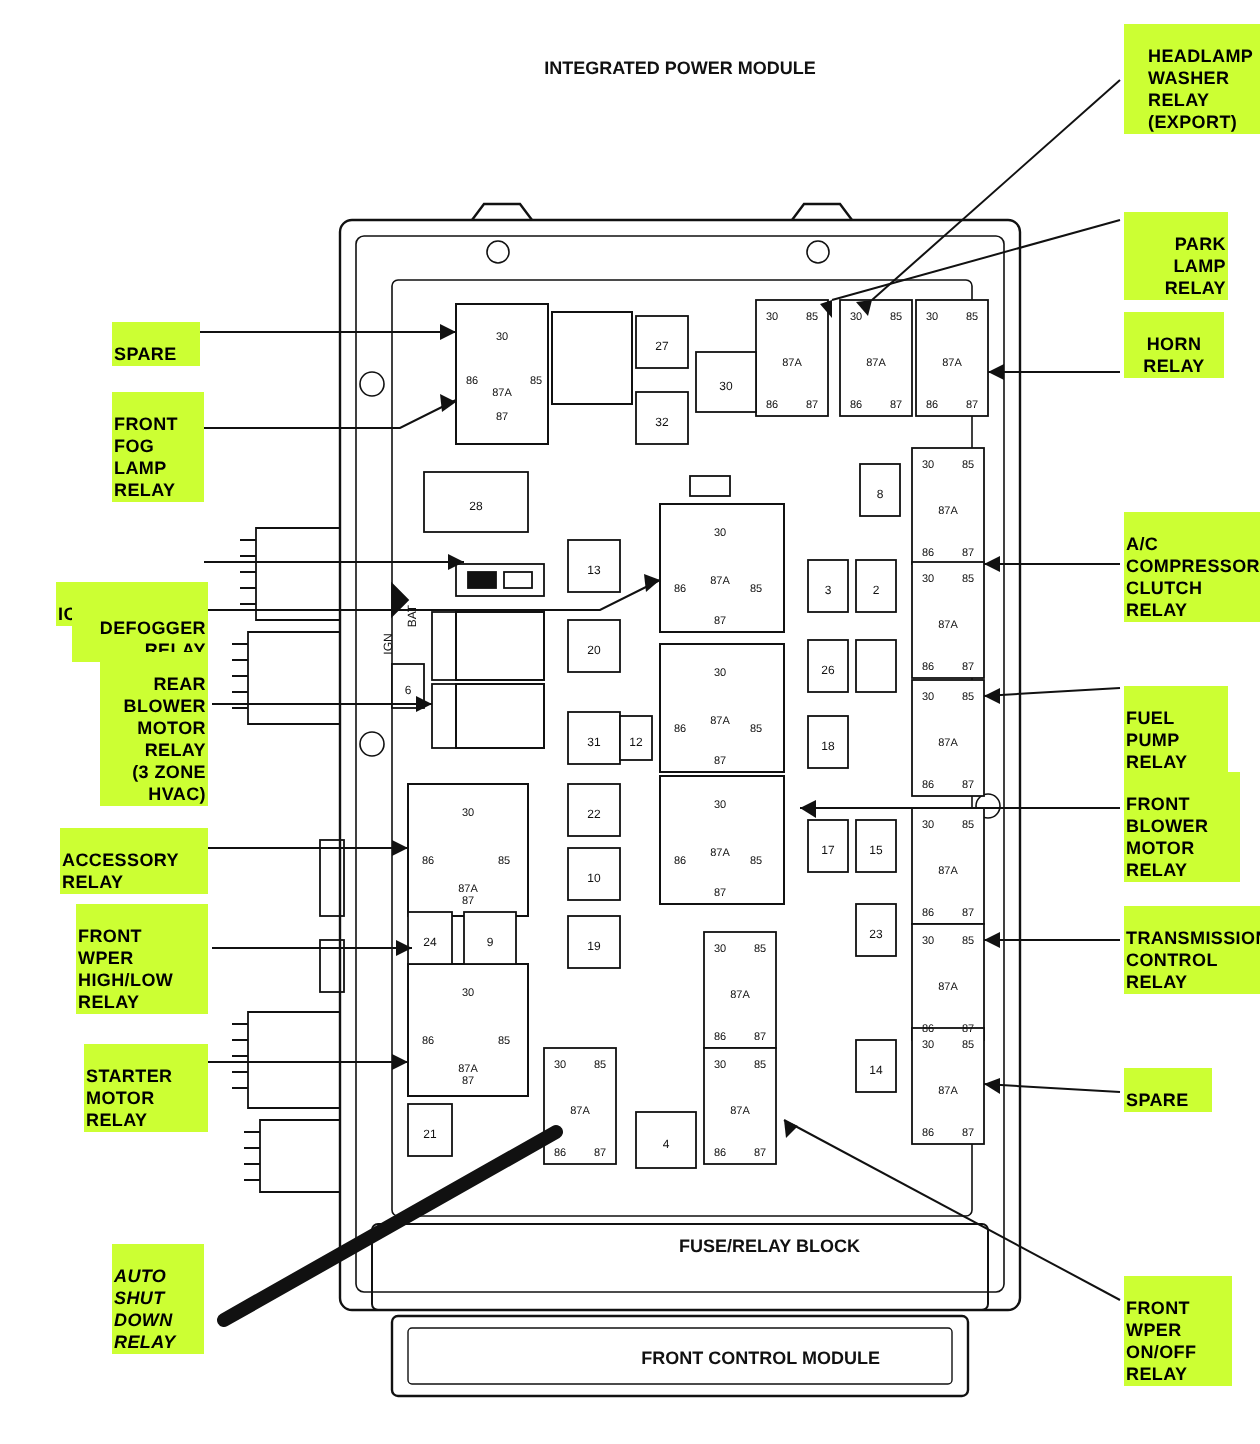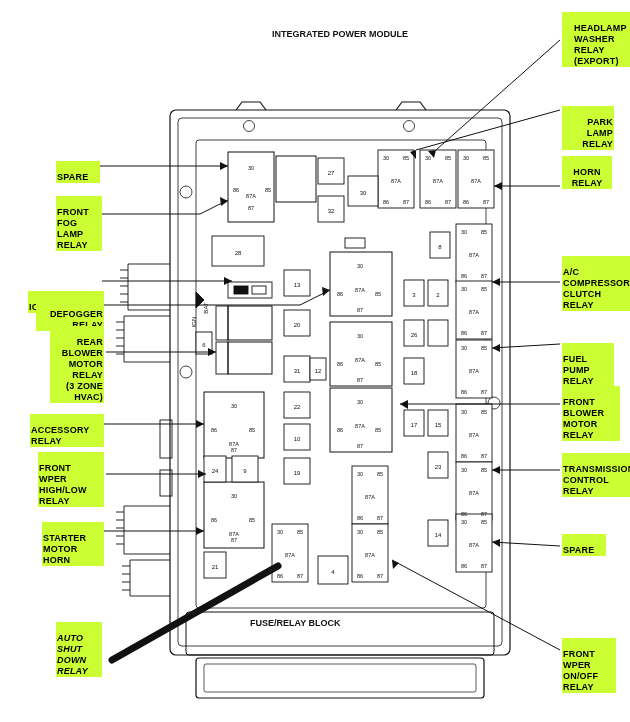--- a/index.html
+++ b/index.html
@@ -1,20 +1,20 @@
 <!DOCTYPE html>
 <html><head>
 <meta charset="utf-8">
 <style>
   html,body{margin:0;padding:0;background:#ffffff;}
   body{width:630px;height:722px;position:relative;font-family:"Liberation Sans",sans-serif;overflow:hidden;}
   #stage{position:absolute;left:0;top:0;width:630px;height:566px;}
   .lbl{position:absolute;background:#ccff33;color:#000;font-weight:bold;font-size:9px;line-height:11px;letter-spacing:0.2px;padding:0 1px;white-space:pre-line;}
   .ttl{position:absolute;color:#111;font-weight:bold;font-size:9px;line-height:12px;text-align:center;}
-  .blktxt{position:absolute;color:#111;font-weight:bold;font-size:9px;text-align:left;}
+  .blktxt{position:absolute;color:#111;font-weight:bold;font-size:9px;text-align:right;}
   svg.draw{position:absolute;left:0;top:0;width:630px;height:722px;}
   .relay-txt{font-size:5.5px;font-family:"Liberation Sans",sans-serif;fill:#111;}
   .num-txt{font-size:6px;font-family:"Liberation Sans",sans-serif;fill:#111;}
   .vert{font-size:6px;font-family:"Liberation Sans",sans-serif;fill:#111;}
 </style>
 </head>
 <body>
 
 <div id="stage">
 
@@ -306,20 +306,21 @@
     </g>
 
     <path d="M112 660 L278 566" stroke="#111" stroke-width="7" fill="none" stroke-linecap="round"></path>
   </svg>
 
   <div class="ttl" style="left:205px;top:28px;width:270px;">
     <div>INTEGRATED POWER MODULE</div>
   </div>
 
   <div class="blktxt" style="left:250px;top:618px;width:180px;">FUSE/RELAY BLOCK</div>
+  <div class="blktxt" style="left:240px;top:674px;width:200px;">FRONT CONTROL MODULE</div>
 
   <div class="lbl" style="left:56px;top:161px;width:42px;text-align:left;">
     <span>SPARE</span>
   </div>
   <div class="lbl" style="left:56px;top:196px;width:44px;text-align:left;">
     <span>FRONT
 FOG
 LAMP
 RELAY</span>
   </div>
@@ -344,21 +345,21 @@
   </div>
   <div class="lbl" style="left:38px;top:452px;width:64px;text-align:left;">
     <span>FRONT
 WPER
 HIGH/LOW
 RELAY</span>
   </div>
   <div class="lbl" style="left:42px;top:522px;width:60px;text-align:left;">
     <span>STARTER
 MOTOR
-HORN</span>
+RELAY</span>
   </div>
   <div class="lbl" style="left:56px;top:622px;width:44px;text-align:left;font-style:italic;">
     <span>AUTO
 SHUT
 DOWN
 RELAY</span>
   </div>
 
   <div class="lbl" style="left:562px;top:12px;width:66px;text-align:left;padding-left:12px;">
     <span>HEADLAMP

